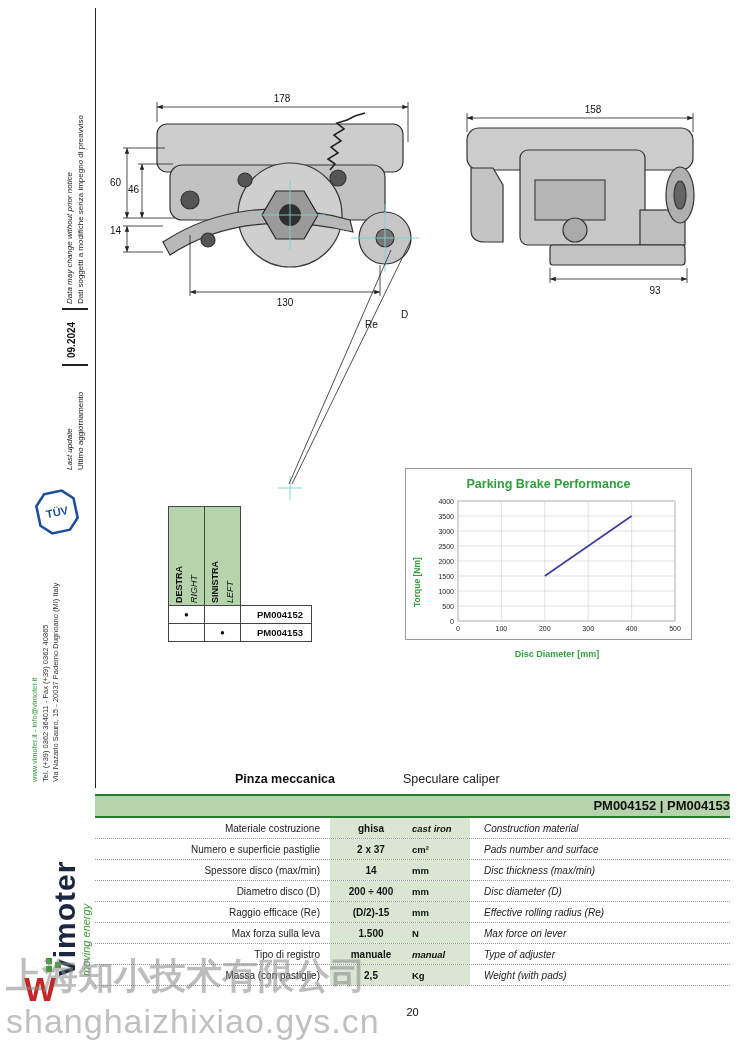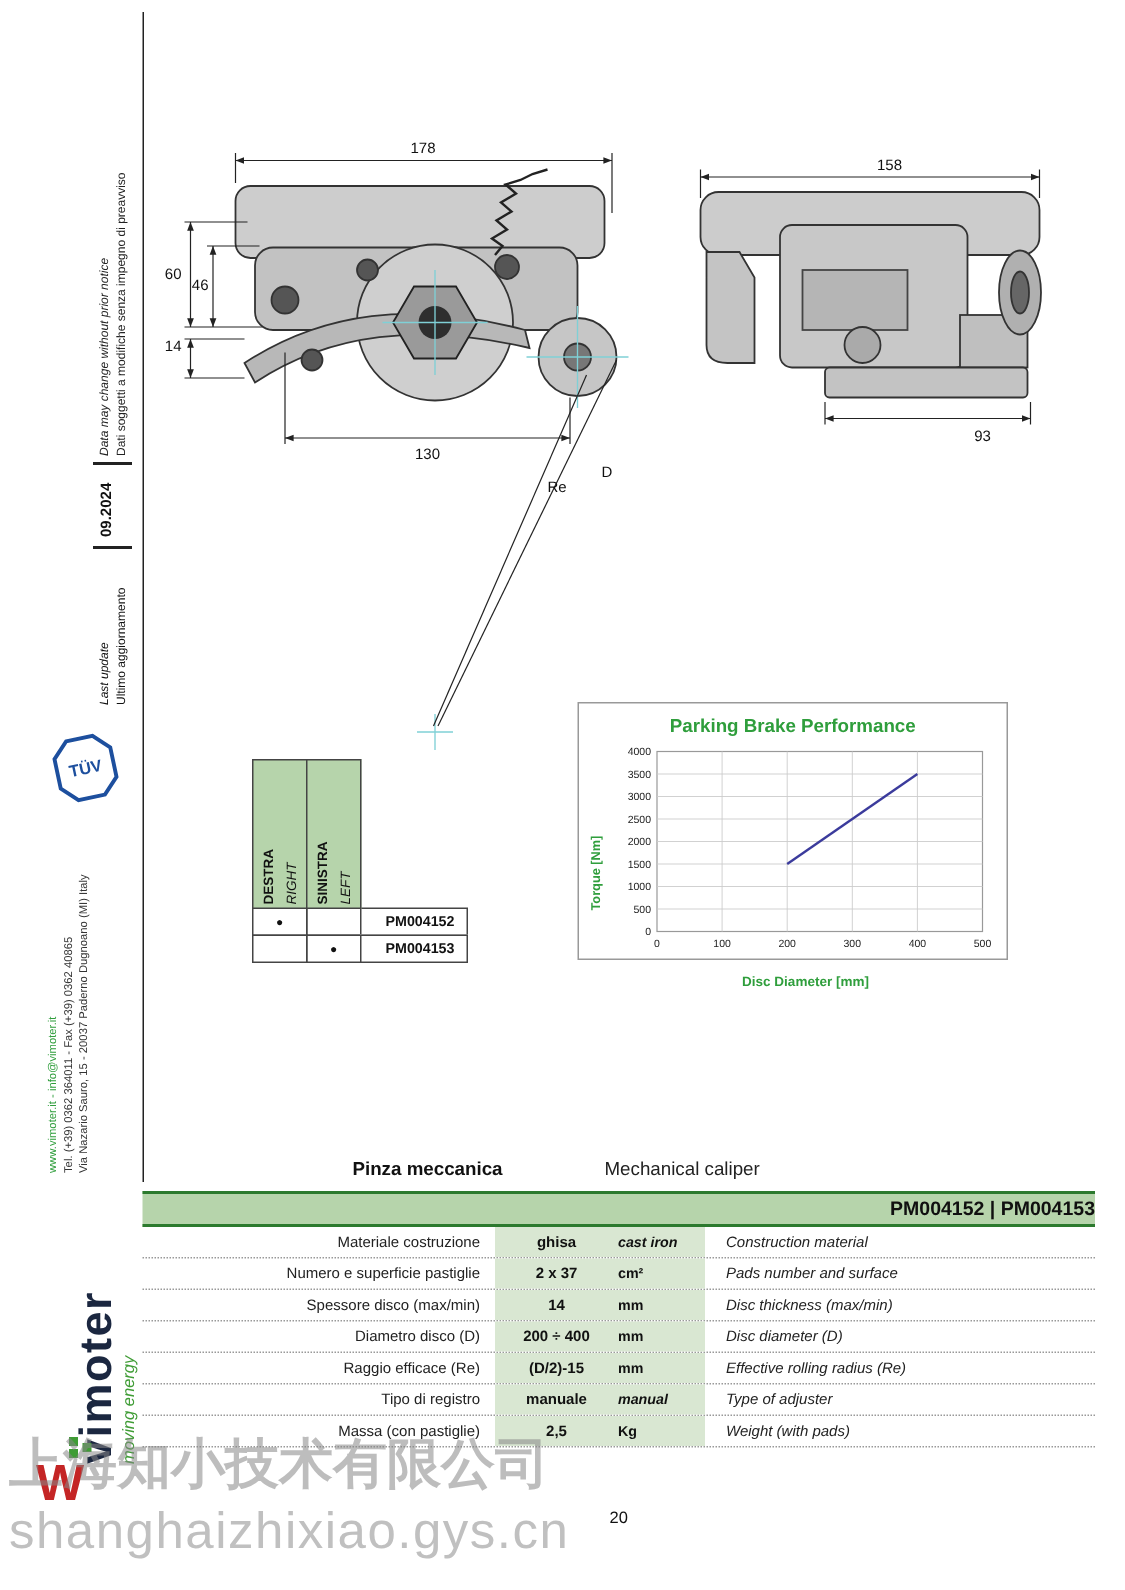--- a/index.html
+++ b/index.html
@@ -35,21 +35,21 @@
   .vhcell{position:relative;width:37px;height:100px;background:#b6d4ab;border:1px solid #444;margin-right:-1px}
   .vhrot{position:absolute;left:3px;top:96px;transform:rotate(-90deg);transform-origin:left top;
          font-size:9px;line-height:15px;white-space:nowrap}
   .vrow{display:flex;margin-top:-1px}
   .vdot{width:37px;height:19px;border:1px solid #444;margin-right:-1px;text-align:center;
         font-size:8px;line-height:18px}
   .vcode{width:72px;height:19px;border:1px solid #444;font-size:9.5px;font-weight:bold;
          line-height:17px;padding-left:16px;background:#fff}
 
   
-  .chart-box{left:385px;top:468px;width:287px;height:172px;border:1px solid #999;background:#fff}
+  .chart-box{left:405px;top:468px;width:287px;height:172px;border:1px solid #999;background:#fff}
   .chart-title{position:absolute;top:8px;left:0;width:100%;text-align:center;
                font-size:12.5px;font-weight:bold;color:#2f9e3c}
   .chart-ylabel{position:absolute;left:6px;top:138px;transform:rotate(-90deg);transform-origin:left top;
                 font-size:8.5px;font-weight:bold;color:#2f9e3c;white-space:nowrap}
   #chart-svg{position:absolute;left:16px;top:26px}
   .chart-xlabel{position:absolute;top:180px;left:36px;width:230px;text-align:center;
                 font-size:9px;font-weight:bold;color:#2f9e3c}
 
   
   .spec-title-it{left:180px;top:772px;width:210px;text-align:center;font-size:12.5px;font-weight:bold}
@@ -261,21 +261,21 @@
         <text x="166.2" y="136" text-anchor="middle" font-size="7" fill="#222">300</text>
         <line x1="209.60000000000002" y1="6" x2="209.60000000000002" y2="126" stroke="#cccccc" stroke-width="0.6"></line>
         <text x="209.60000000000002" y="136" text-anchor="middle" font-size="7" fill="#222">400</text>
         <text x="253" y="136" text-anchor="middle" font-size="7" fill="#222">500</text>
         <polyline points="122.80000000000001,81 209.60000000000002,21" fill="none" stroke="#3b3b9c" stroke-width="1.6"></polyline>
       </svg>
     <div class="chart-xlabel">Disc Diameter [mm]</div>
   </div>
 
   <div class="abs spec-title-it">Pinza meccanica</div>
-  <div class="abs spec-title-en">Mechanical caliper</div>
+  <div class="abs spec-title-en">Speculare caliper</div>
   <div class="abs band">PM004152 | PM004153</div>
 
   <div class="abs spec-table">
     <div class="srow">
       <div class="sc-it">Materiale costruzione</div>
       <div class="sc-mid">
         <span class="sv">ghisa</span>
         <span class="su em">cast iron</span>
       </div>
       <div class="sc-en">Construction material</div>
@@ -306,20 +306,28 @@
     </div>
     <div class="srow">
       <div class="sc-it">Raggio efficace (Re)</div>
       <div class="sc-mid">
         <span class="sv">(D/2)-15</span>
         <span class="su">mm</span>
       </div>
       <div class="sc-en">Effective rolling radius (Re)</div>
     </div>
     <div class="srow">
+      <div class="sc-it">Max forza sulla leva</div>
+      <div class="sc-mid">
+        <span class="sv">1.500</span>
+        <span class="su">N</span>
+      </div>
+      <div class="sc-en">Max force on lever</div>
+    </div>
+    <div class="srow">
       <div class="sc-it">Tipo di registro</div>
       <div class="sc-mid">
         <span class="sv">manuale</span>
         <span class="su em">manual</span>
       </div>
       <div class="sc-en">Type of adjuster</div>
     </div>
     <div class="srow">
       <div class="sc-it">Massa (con pastiglie)</div>
       <div class="sc-mid">

